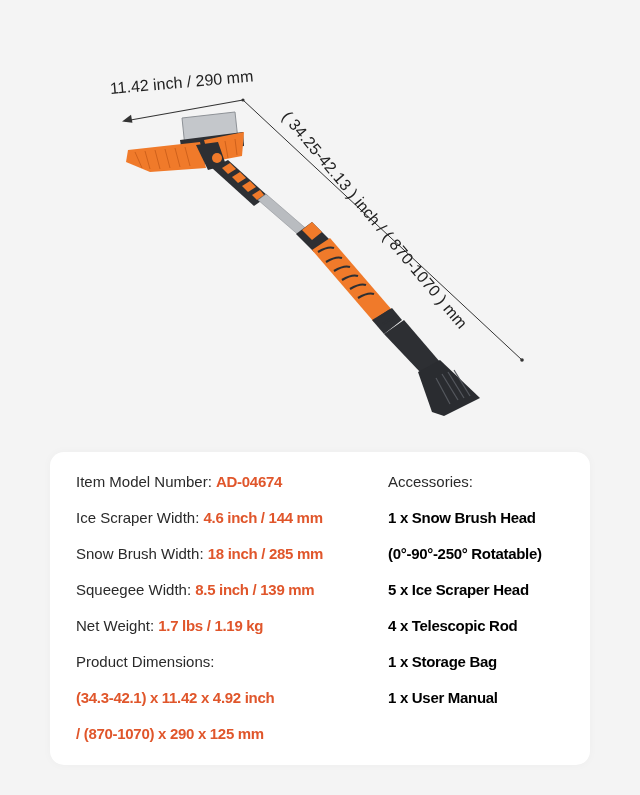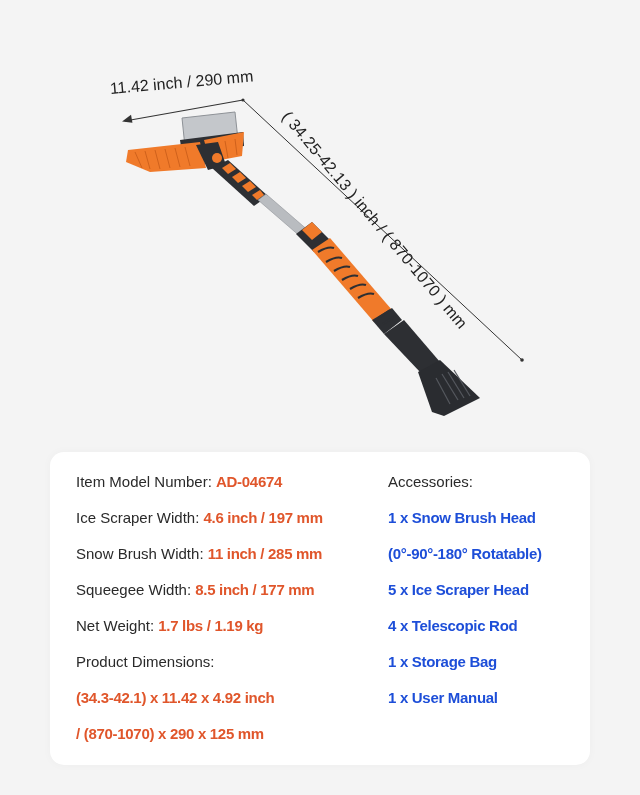--- a/index.html
+++ b/index.html
@@ -22,21 +22,21 @@
     box-shadow: 0 0 10px rgba(0,0,0,0.03);
   }
   .col { position: absolute; top: 0; }
   .col.left { left: 26px; }
   .col.right { left: 338px; }
   .row {
     position: absolute; white-space: nowrap; font-size: 15px; color: #2a2a2a;
     line-height: 20px;
   }
   .val { color: #e0562b; font-weight: bold; letter-spacing: -0.3px; }
-  .acc { color: #1d4ed8; font-weight: bold; letter-spacing: -0.3px; }
+  .acc { color: #000000; font-weight: bold; letter-spacing: -0.3px; }
 </style>
 </head>
 <body>
 
 <div class="illustration">
   <svg width="640" height="440" viewBox="0 0 640 440">
 
     <line x1="125" y1="121" x2="243" y2="100" stroke="#333" stroke-width="1.2"></line>
     <polygon points="122,121 132,116 132,124" fill="#333" transform="rotate(-10 125 121)"></polygon>
 
@@ -105,38 +105,38 @@
   <div class="dim-label-top">11.42 inch / 290 mm</div>
   <div class="dim-label-diag">( 34.25-42.13 ) inch / ( 870-1070 ) mm</div>
 </div>
 
 <div class="card">
   <div class="col left">
     <div class="row" style="top:20px">
       <span>Item Model Number: </span><span class="val">AD-04674</span>
     </div>
     <div class="row" style="top:56px">
-      <span>Ice Scraper Width: </span><span class="val">4.6 inch / 197 mm</span>
+      <span>Ice Scraper Width: </span><span class="val">4.6 inch / 144 mm</span>
     </div>
     <div class="row" style="top:92px">
-      <span>Snow Brush Width: </span><span class="val">11 inch / 285 mm</span>
+      <span>Snow Brush Width: </span><span class="val">18 inch / 285 mm</span>
     </div>
     <div class="row" style="top:128px">
-      <span>Squeegee Width: </span><span class="val">8.5 inch / 177 mm</span>
+      <span>Squeegee Width: </span><span class="val">8.5 inch / 139 mm</span>
     </div>
     <div class="row" style="top:164px">
       <span>Net Weight: </span><span class="val">1.7 lbs / 1.19 kg</span>
     </div>
     <div class="row" style="top:200px">Product Dimensions:</div>
     <div class="row val" style="top:236px">(34.3-42.1) x 11.42 x 4.92 inch</div>
     <div class="row val" style="top:272px">/ (870-1070) x 290 x 125 mm</div>
   </div>
 
   <div class="col right">
     <div class="row" style="top:20px">Accessories:</div>
     <div class="row acc" style="top:56px">1 x Snow Brush Head</div>
-    <div class="row acc" style="top:92px">(0°-90°-180° Rotatable)</div>
+    <div class="row acc" style="top:92px">(0°-90°-250° Rotatable)</div>
     <div class="row acc" style="top:128px">5 x Ice Scraper Head</div>
     <div class="row acc" style="top:164px">4 x Telescopic Rod</div>
     <div class="row acc" style="top:200px">1 x Storage Bag</div>
     <div class="row acc" style="top:236px">1 x User Manual</div>
   </div>
 </div>
 
 </body></html>

